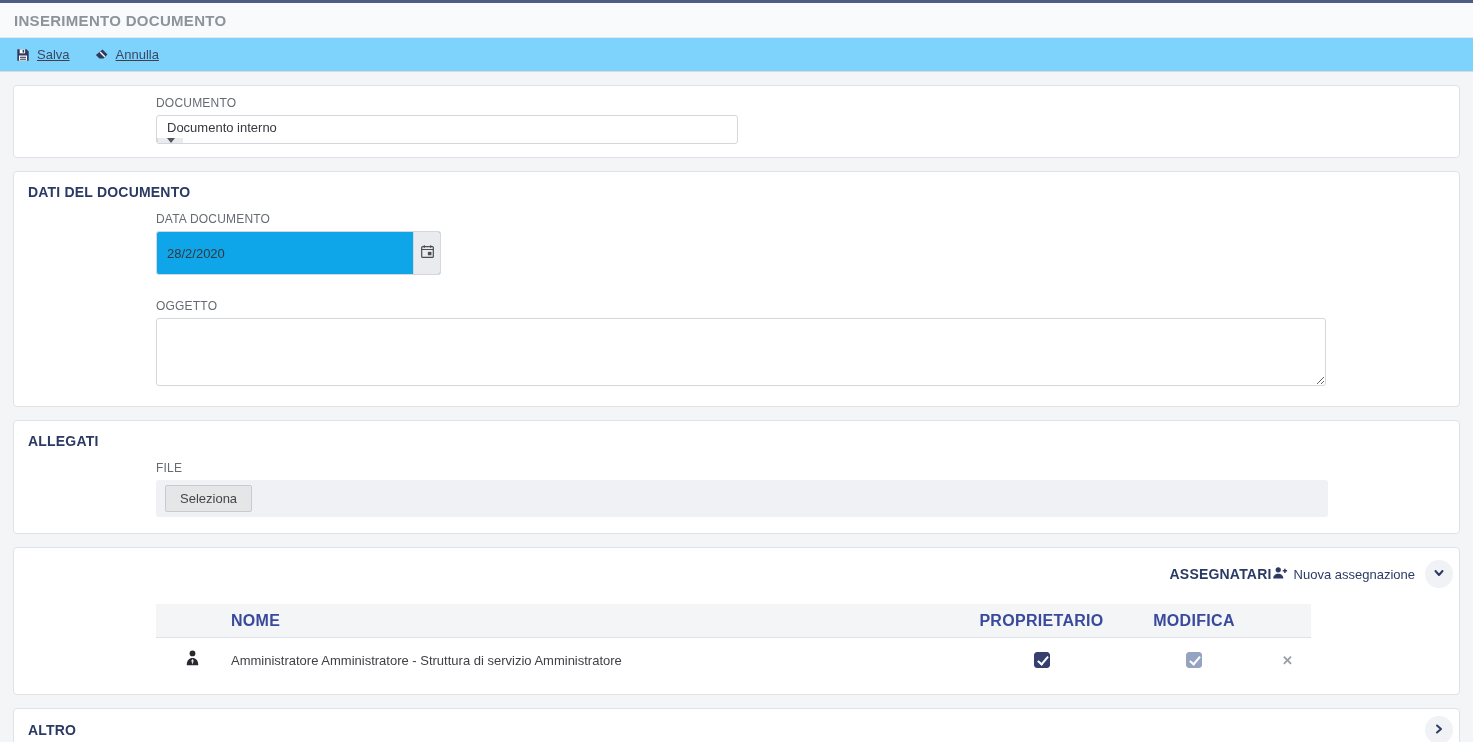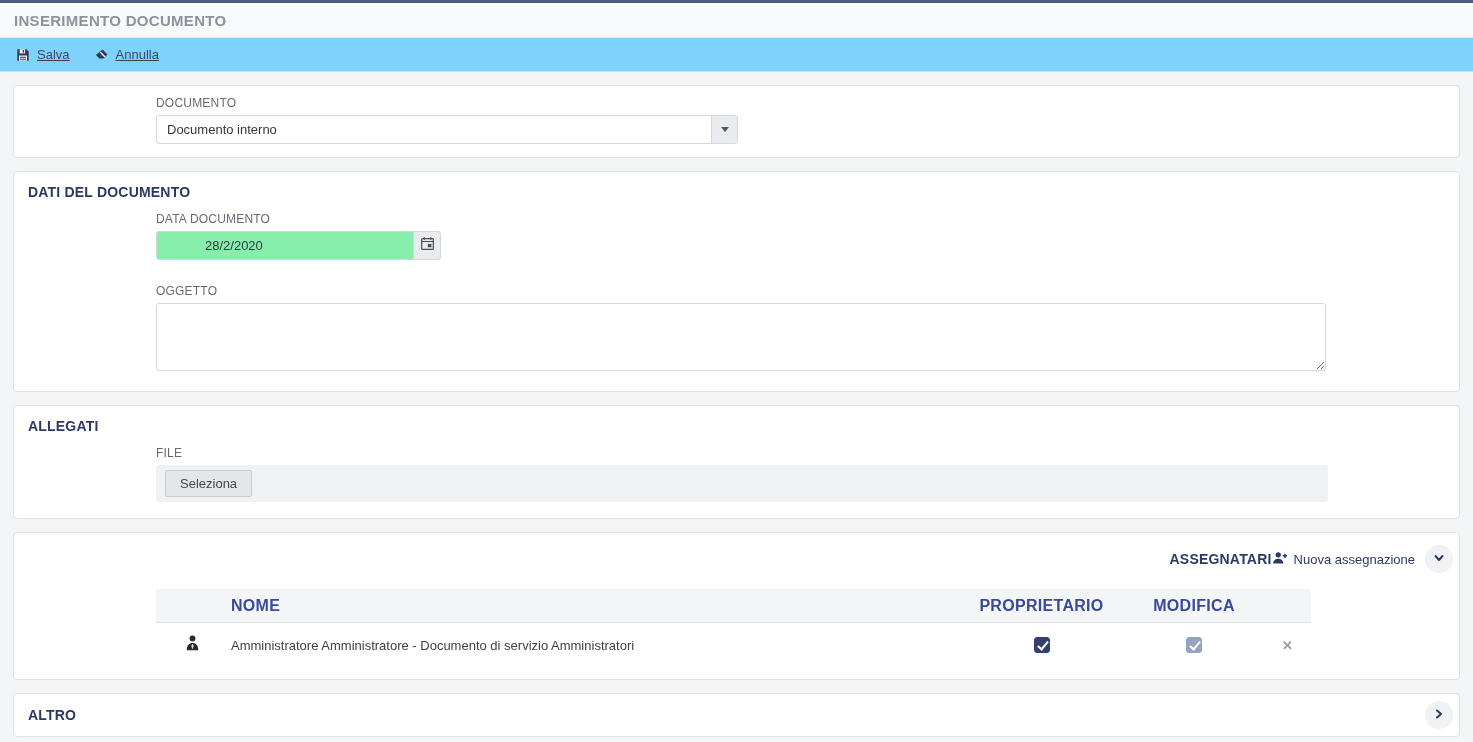--- a/index.html
+++ b/index.html
@@ -29,34 +29,34 @@
 
   .content { padding:13px; display:flex; flex-direction:column; gap:13px; }
   .panel { background:#fff; border:1px solid #dfe2e6; border-radius:4px; }
 
   .section-title { color:#2b3a64; font-size:14px; font-weight:700; letter-spacing:.2px; }
   .field-label { color:#666b73; font-size:12px; letter-spacing:.2px; margin-bottom:5px; }
 
   
   .panel-tipologia { padding:10px 14px 13px 142px; }
 
-  .combo { width:582px; height:29px; display:flex; border:1px solid #d4d7db; border-radius:3px; background:#fff; overflow:hidden; }
+  .combo { width:582px; height:29px; display:flex; border:1px solid #d4d7db; border-radius:3px; background:#fff; overflow:hidden;flex-direction:column; }
   .combo-value { flex:1; display:flex; align-items:center; padding:0 10px; font-size:13px; color:#35373c; }
   .combo-btn {
     width:26px; background:#e9ebee; border-left:1px solid #d4d7db;
     display:flex; align-items:center; justify-content:center; cursor:pointer;
   }
   .caret-down { width:0; height:0; border-left:4px solid transparent; border-right:4px solid transparent; border-top:5px solid #54575c; }
 
   
   .panel-dati { padding:12px 14px 16px 14px; }
   .fields { margin-left:128px; margin-top:12px; }
   .field + .field { margin-top:24px; }
 
-  .date-widget { width:285px; height:29px; display:flex; border:1px solid #d4d7db; border-radius:3px; background:#86efac; overflow:hidden;padding-left:38px; }
+  .date-widget { width:285px; height:44px; display:flex; border:1px solid #d4d7db; border-radius:3px; background:#0ea5e9; overflow:hidden; }
   .date-input { flex:1; border:0; outline:none; padding:0 10px; font-size:13px; color:#35373c; font-family:"Liberation Sans",sans-serif; background:transparent; }
   .date-btn { width:27px; background:#e9ebee; border-left:1px solid #d4d7db; display:flex; align-items:center; justify-content:center; cursor:pointer; }
 
   .oggetto-textarea {
     width:1170px; height:68px; border:1px solid #d4d7db; border-radius:3px;
     font-family:"Liberation Sans",sans-serif; font-size:13px; color:#35373c;
     padding:6px 10px; resize:both; outline:none;
   }
 
   
@@ -223,21 +223,21 @@
       <div class="g-row g-body">
         <div class="g-cell center">
           <span>
             <svg width="15" height="16" viewBox="0 0 14 15">
               <circle cx="7" cy="3.2" r="2.7" fill="#26292e"></circle>
               <path d="M1.6 14.2 C1.6 9.8 4 7.6 7 7.6 C10 7.6 12.4 9.8 12.4 14.2 Z" fill="#26292e"></path>
               <path d="M7 8.2 L8.1 10 L7 13.6 L5.9 10 Z" fill="#ffffff" opacity="0.85"></path>
             </svg>
           </span>
         </div>
-        <div class="g-cell row-name">Amministratore Amministratore - Documento di servizio Amministratori</div>
+        <div class="g-cell row-name">Amministratore Amministratore - Struttura di servizio Amministratore</div>
         <div class="g-cell center">
           <span class="cb checked"></span>
         </div>
         <div class="g-cell center">
           <span class="cb checked disabled"></span>
         </div>
         <div class="g-cell center">
           <span class="remove-x">✕</span>
         </div>
       </div>

